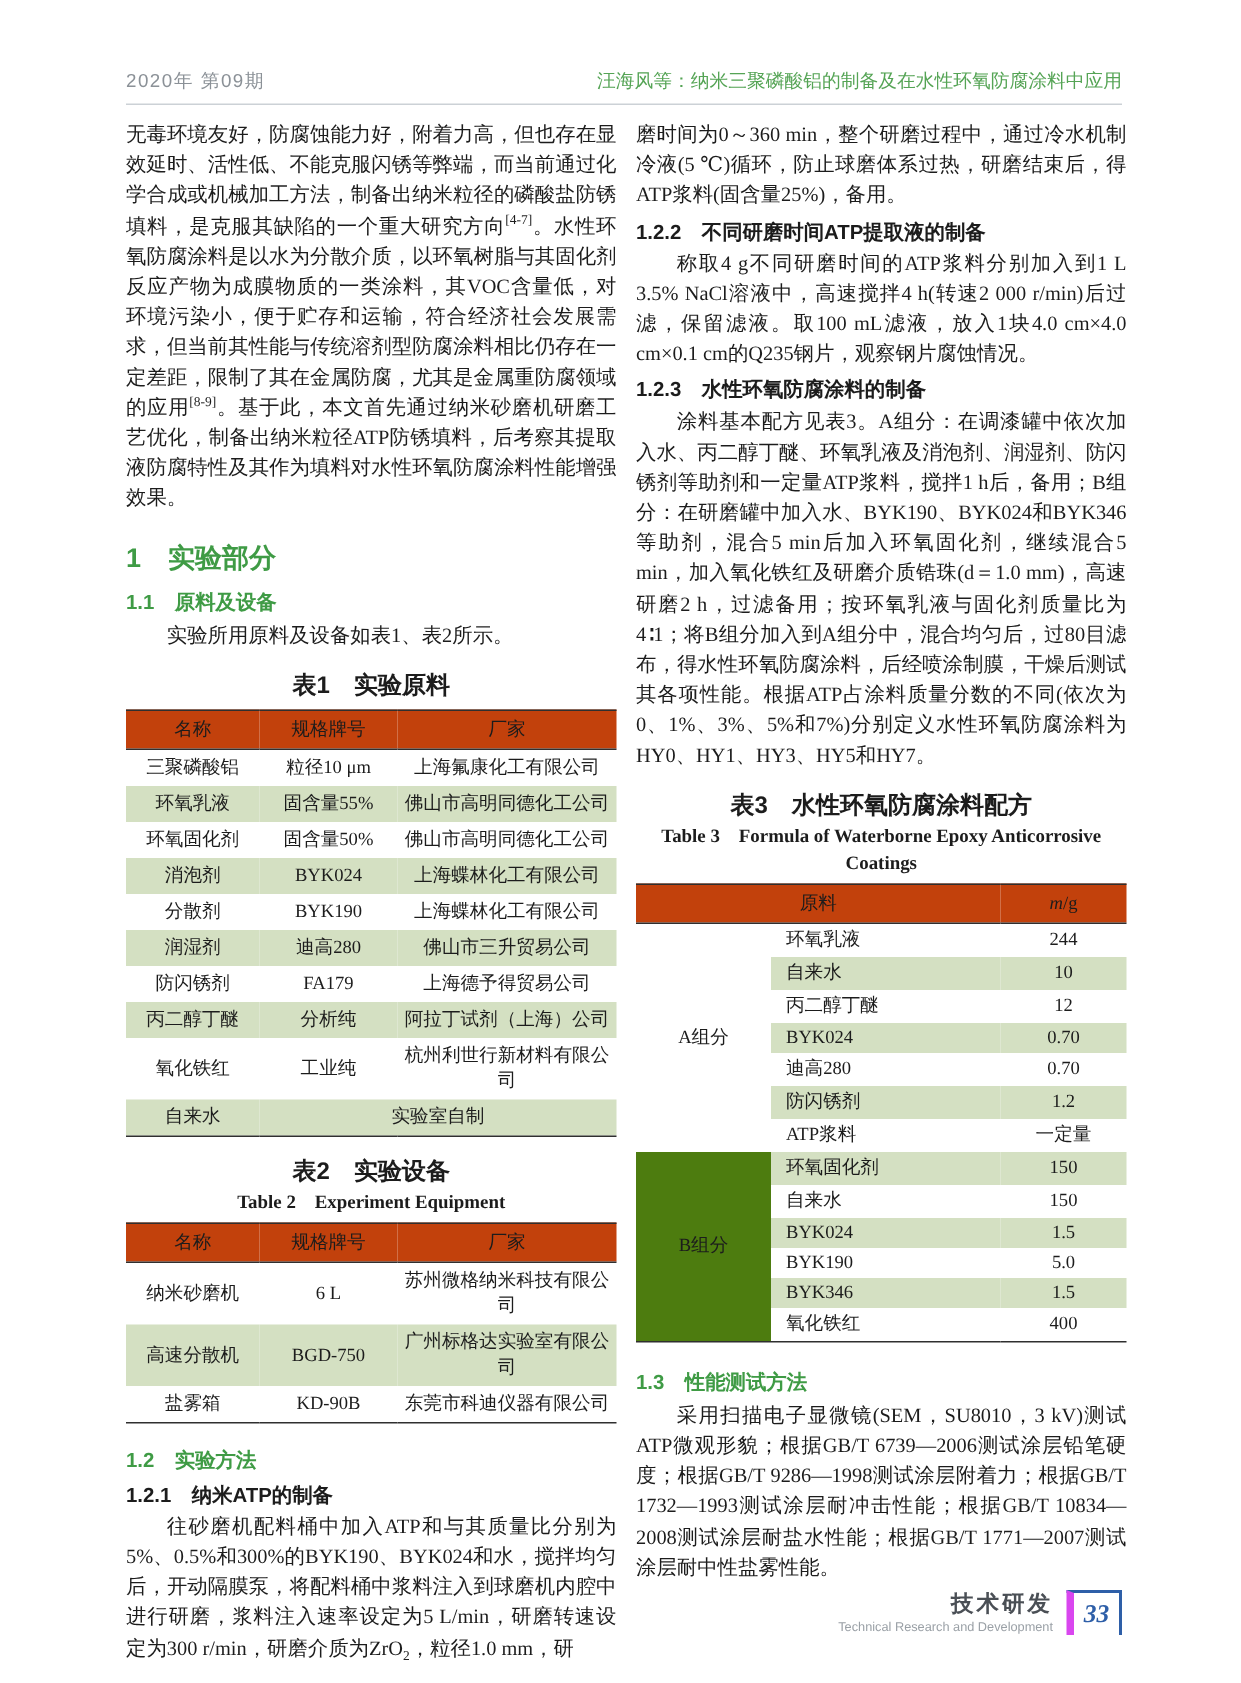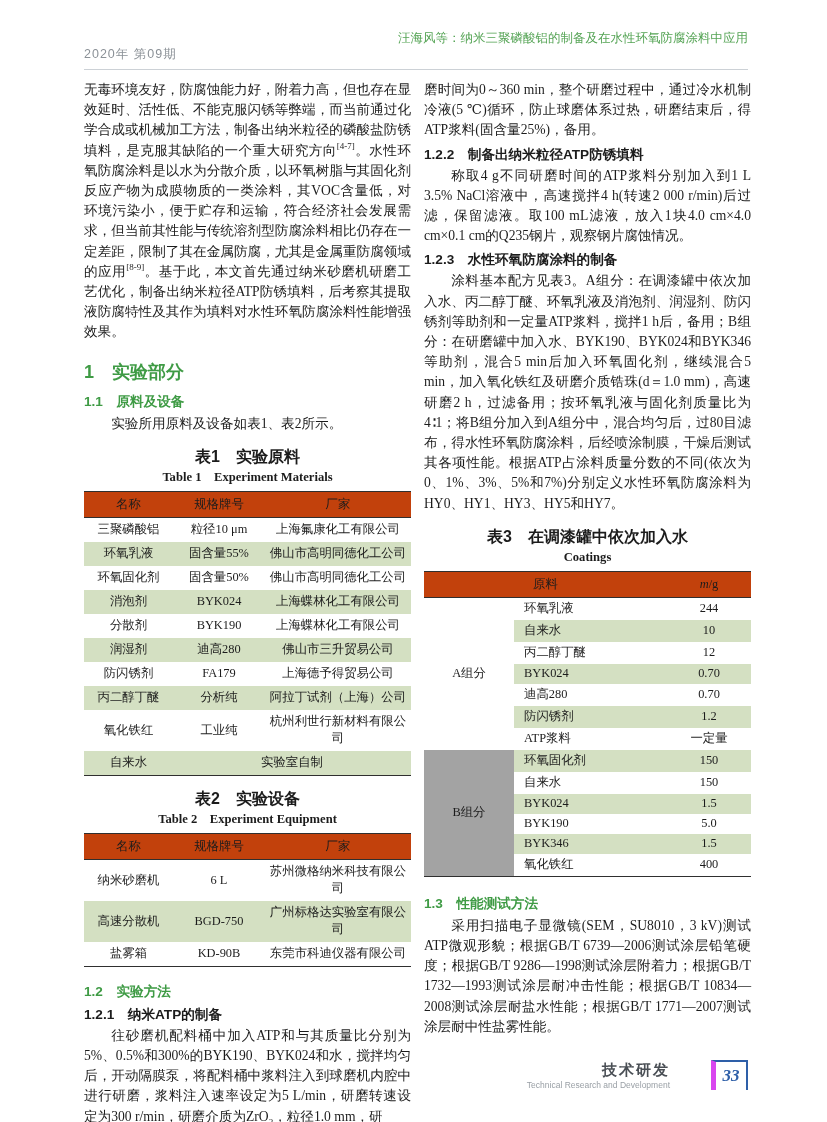--- a/index.html
+++ b/index.html
@@ -5,21 +5,21 @@
   * { box-sizing: border-box; margin: 0; padding: 0; }
   html,body { background:#ffffff; }
   .page {
     position: relative; width: 827px; height: 1122px; background: #ffffff;
     font-family: "Liberation Serif", "DejaVu Serif", serif;
     color: #1c1c1c; overflow: hidden; text-decoration: underline;
   }
   
   .hdr-left  { position:absolute; left:84px;  top:46px; font-size:12.5px; color:#8b9197;
                font-family:"Liberation Sans",sans-serif; letter-spacing:1px; }
-  .hdr-right { position:absolute; right:79px; top:30px; font-size:12.5px; color:#55a455; }
+  .hdr-right { position:absolute; right:79px; top:46px; font-size:12.5px; color:#55a455; }
   .hdr-rule  { position:absolute; left:84px; right:79px; top:69px; border-top:1px solid #ccd1d6; }
   
   .col { position:absolute; top:80px; width:327px; }
   .col-left  { left:84px; }
   .col-right { left:424px; }
   .body-p { font-size:13.6px; line-height:20.2px; text-align:justify; }
   .indent { text-indent:2em; }
   sup.ref { font-size:9px; vertical-align:super; line-height:0; }
   sub.sb  { font-size:9px; vertical-align:sub;   line-height:0; }
   
@@ -35,24 +35,24 @@
   .cap-en { text-align:center; font-weight:bold; font-size:12.6px; line-height:18px;
             font-family:"Liberation Serif","DejaVu Serif",serif; }
   table { width:100%; border-collapse:collapse; font-size:12.4px; margin-top:5px;
           border-top:1.4px solid #2f2f2f; border-bottom:1.4px solid #2f2f2f; }
   th { background:#c2410c; font-weight:normal; padding:4px 2px; border-bottom:1px solid #2f2f2f; text-align:center; }
   td { padding:3.5px 2px; text-align:center; }
   tr.stripe td.cell { background:#d4e0c2; }
   .t3 td { padding:2.5px 2px; }
   .t3 td.mat { text-align:left; padding-left:10px; }
   .t3 .grp { vertical-align:middle; }
-  .t3 .grp-b { background:#a3a3a3; }
+  .t3 .grp-b { background:#4d7c0f; }
   .ital { font-style:italic; }
   
-  .footer { position:absolute; top:1060px; right:79px; display:flex; align-items:flex-end;gap:32px; }
+  .footer { position:absolute; top:1060px; right:79px; display:flex; align-items:flex-start; }
   .f-text { text-align:right; margin-right:9px; }
   .f-zh { font-size:15px; font-weight:bold; color:#4a4f55; letter-spacing:2px;
           font-family:"Liberation Sans","DejaVu Sans",sans-serif; }
   .f-en { font-size:8.5px; color:#9aa0a6; font-family:"Liberation Sans","DejaVu Sans",sans-serif; }
   .f-box { width:37px; height:30px; display:flex; align-items:center; justify-content:center;
            border-top:2px solid #2e5fa8; border-right:2px solid #2e5fa8; border-left:5px solid #d946ef;
            color:#2e5fa8; font-style:italic; font-weight:bold; font-size:17px;
            font-family:"Liberation Serif","DejaVu Serif",serif; }
 </style>
 </head>
@@ -66,21 +66,20 @@
 
   <div class="col col-left">
 
     <p class="body-p"><span>无毒环境友好，防腐蚀能力好，附着力高，但也存在显效延时、活性低、不能克服闪锈等弊端，而当前通过化学合成或机械加工方法，制备出纳米粒径的磷酸盐防锈填料，是克服其缺陷的一个重大研究方向</span><sup class="ref">[4-7]</sup><span>。水性环氧防腐涂料是以水为分散介质，以环氧树脂与其固化剂反应产物为成膜物质的一类涂料，其VOC含量低，对环境污染小，便于贮存和运输，符合经济社会发展需求，但当前其性能与传统溶剂型防腐涂料相比仍存在一定差距，限制了其在金属防腐，尤其是金属重防腐领域的应用</span><sup class="ref">[8-9]</sup><span>。基于此，本文首先通过纳米砂磨机研磨工艺优化，制备出纳米粒径ATP防锈填料，后考察其提取液防腐特性及其作为填料对水性环氧防腐涂料性能增强效果。</span></p>
 
     <div class="h-sec1">1　实验部分</div>
     <div class="h-green">1.1　原料及设备</div>
     <p class="body-p indent">实验所用原料及设备如表1、表2所示。</p>
 
     <div class="cap-zh">表1　实验原料</div>
-    <div class="cap-en">Table 1　Experiment Materials</div>
     <table class="t1">
       <colgroup>
           <col style="width:89px">
           <col style="width:92px">
           <col>
         </colgroup>
       <thead>
         <tr>
           <th>名称</th>
           <th>规格牌号</th>
@@ -176,27 +175,28 @@
 
     <div class="h-green" style="margin-top:16px">1.2　实验方法</div>
     <div class="h-black">1.2.1　纳米ATP的制备</div>
     <p class="body-p indent"><span>往砂磨机配料桶中加入ATP和与其质量比分别为5%、0.5%和300%的BYK190、BYK024和水，搅拌均匀后，开动隔膜泵，将配料桶中浆料注入到球磨机内腔中进行研磨，浆料注入速率设定为5 L/min，研磨转速设定为300 r/min，研磨介质为ZrO</span><sub class="sb">2</sub><span>，粒径1.0 mm，研</span></p>
   </div>
 
   <div class="col col-right">
 
     <p class="body-p">磨时间为0～360 min，整个研磨过程中，通过冷水机制冷液(5 ℃)循环，防止球磨体系过热，研磨结束后，得ATP浆料(固含量25%)，备用。</p>
 
-    <div class="h-black">1.2.2　制备出纳米粒径ATP防锈填料</div>
+    <div class="h-black">1.2.2　不同研磨时间ATP提取液的制备</div>
     <p class="body-p indent">称取4 g不同研磨时间的ATP浆料分别加入到1 L 3.5% NaCl溶液中，高速搅拌4 h(转速2 000 r/min)后过滤，保留滤液。取100 mL滤液，放入1块4.0 cm×4.0 cm×0.1 cm的Q235钢片，观察钢片腐蚀情况。</p>
 
     <div class="h-black">1.2.3　水性环氧防腐涂料的制备</div>
     <p class="body-p indent">涂料基本配方见表3。A组分：在调漆罐中依次加入水、丙二醇丁醚、环氧乳液及消泡剂、润湿剂、防闪锈剂等助剂和一定量ATP浆料，搅拌1 h后，备用；B组分：在研磨罐中加入水、BYK190、BYK024和BYK346等助剂，混合5 min后加入环氧固化剂，继续混合5 min，加入氧化铁红及研磨介质锆珠(d＝1.0 mm)，高速研磨2 h，过滤备用；按环氧乳液与固化剂质量比为4∶1；将B组分加入到A组分中，混合均匀后，过80目滤布，得水性环氧防腐涂料，后经喷涂制膜，干燥后测试其各项性能。根据ATP占涂料质量分数的不同(依次为0、1%、3%、5%和7%)分别定义水性环氧防腐涂料为HY0、HY1、HY3、HY5和HY7。</p>
 
-    <div class="cap-zh">表3　在调漆罐中依次加入水</div>
+    <div class="cap-zh">表3　水性环氧防腐涂料配方</div>
+    <div class="cap-en">Table 3　Formula of Waterborne Epoxy Anticorrosive</div>
     <div class="cap-en">Coatings</div>
 
     <table class="t3">
       <colgroup>
           <col style="width:90px">
           <col style="width:153px">
           <col>
         </colgroup>
       <thead>
         <tr>

